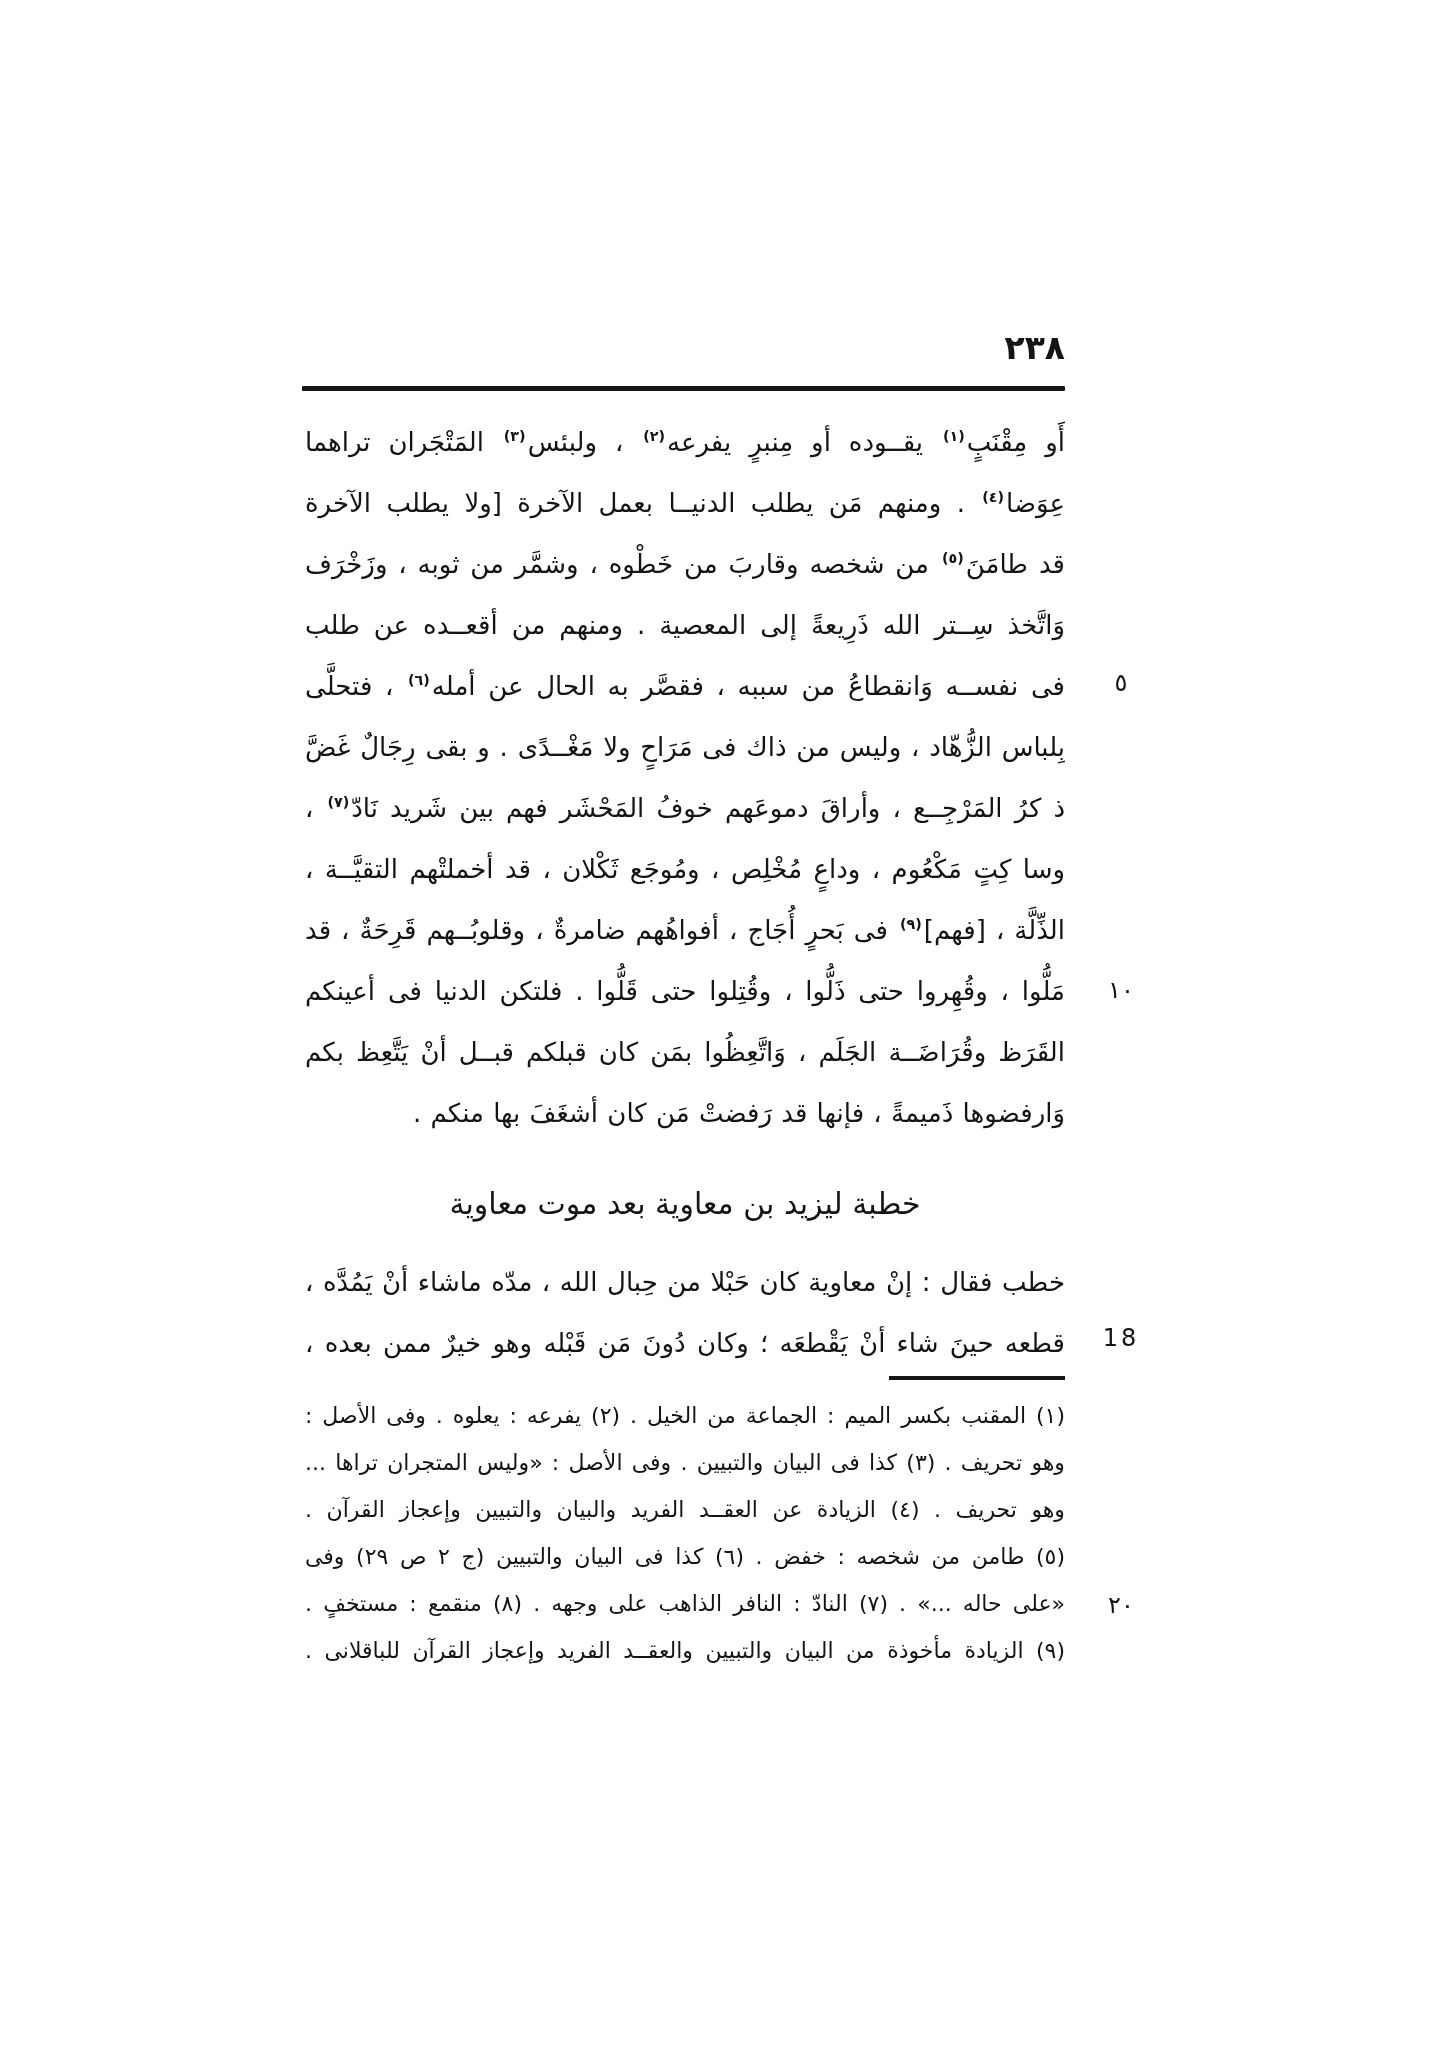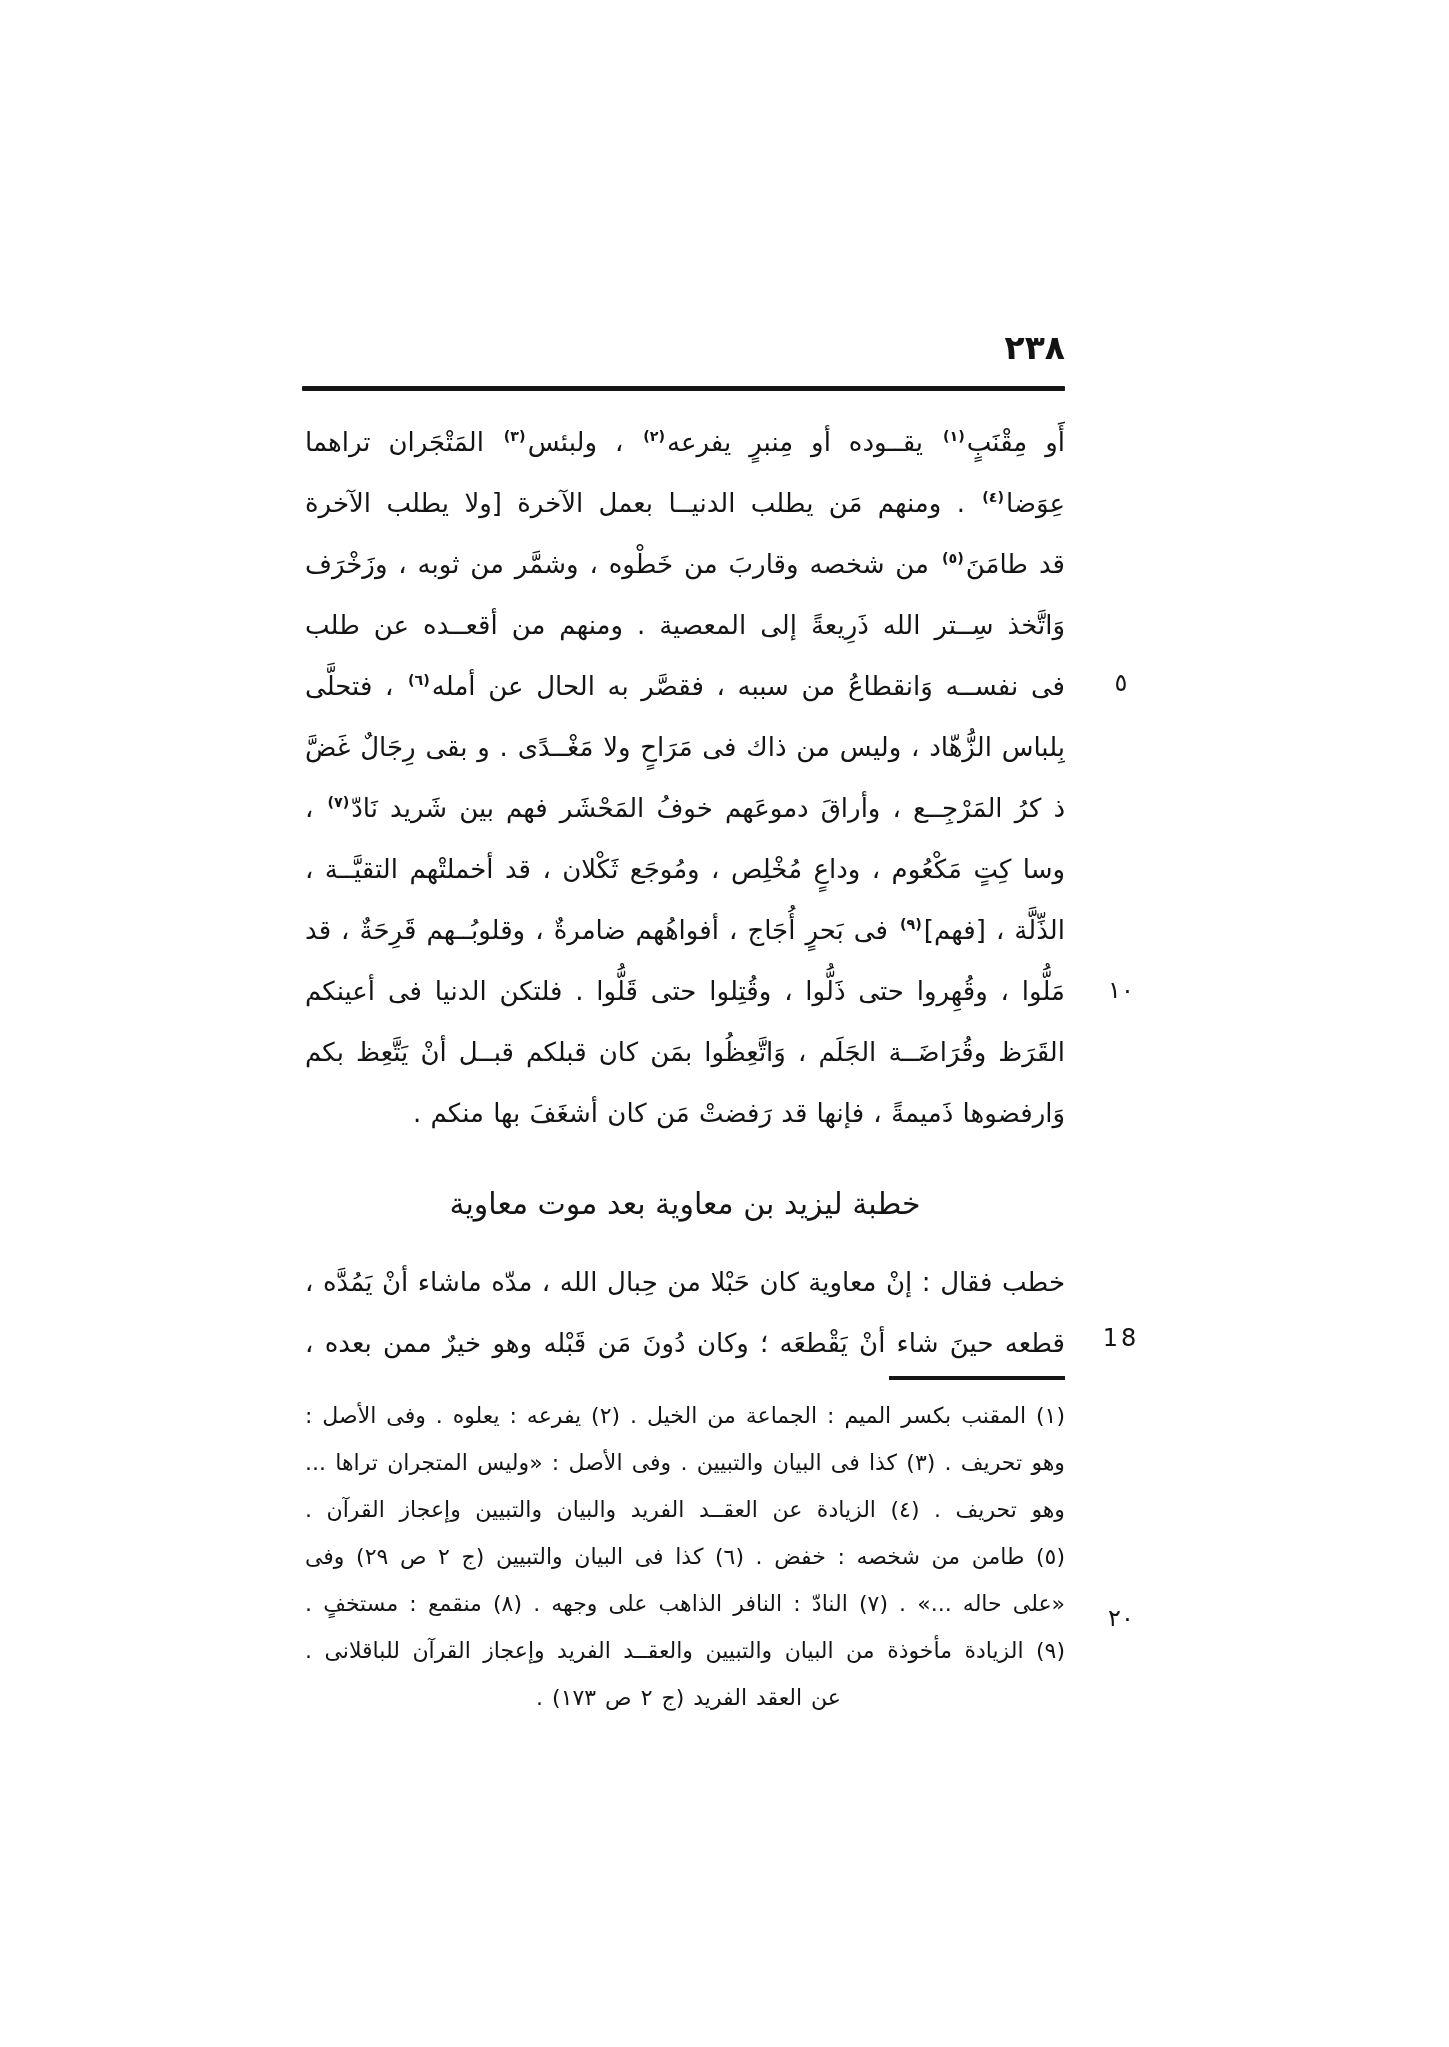--- a/index.html
+++ b/index.html
@@ -75,21 +75,21 @@
   }
   
   .mnum{
     position:absolute;left:1098px;width:46px;
     text-align:center;font-size:24px;direction:rtl;
     letter-spacing:3px;
   }
   .mnum.n5{top:669px;}
   .mnum.n10{top:976px;}
   .mnum.n15{top:1324px;}
-  .mnum.n20{top:1591px;margin-top:13px;}
+  .mnum.n20{top:1591px;}
 </style>
 </head>
 <body>
 
 <div class="page">
 
   <div class="hdr-pageno">٢٣٨</div>
   <div class="hdr-rule"></div>
 
   <div class="main-text">
@@ -115,21 +115,20 @@
   </div>
 
   <div class="fn-rule"></div>
   <div class="footnotes">
     <div class="fline">(١) المقنب بكسر الميم : الجماعة من الخيل .   (٢) يفرعه : يعلوه . وفى الأصل : «يترعه»</div>
     <div class="fline">وهو تحريف .   (٣) كذا فى البيان والتبيين . وفى الأصل : «وليس المتجران تراها ... الخ»</div>
     <div class="fline">وهو تحريف .   (٤) الزيادة عن العقــد الفريد والبيان والتبيين وإعجاز القرآن .</div>
     <div class="fline">(٥) طامن من شخصه : خفض .   (٦) كذا فى البيان والتبيين (ج ٢ ص ٢٩) وفى الأصل :</div>
     <div class="fline">«على حاله ...» .   (٧) النادّ : النافر الذاهب على وجهه .   (٨) منقمع : مستخفٍ .</div>
     <div class="fline">(٩) الزيادة مأخوذة من البيان والتبيين والعقــد الفريد وإعجاز القرآن للباقلانى .   (١٠) الزيادة</div>
-    <div class="fline fn-indent">عن العقد الفريد (ج ٢ ص ١٧٣) .</div>
   </div>
 
   <span class="mnum n5">٥</span>
   <span class="mnum n10">١٠</span>
   <span class="mnum n15">18</span>
   <span class="mnum n20">٢٠</span>
 
 </div>
 
 </body></html>

